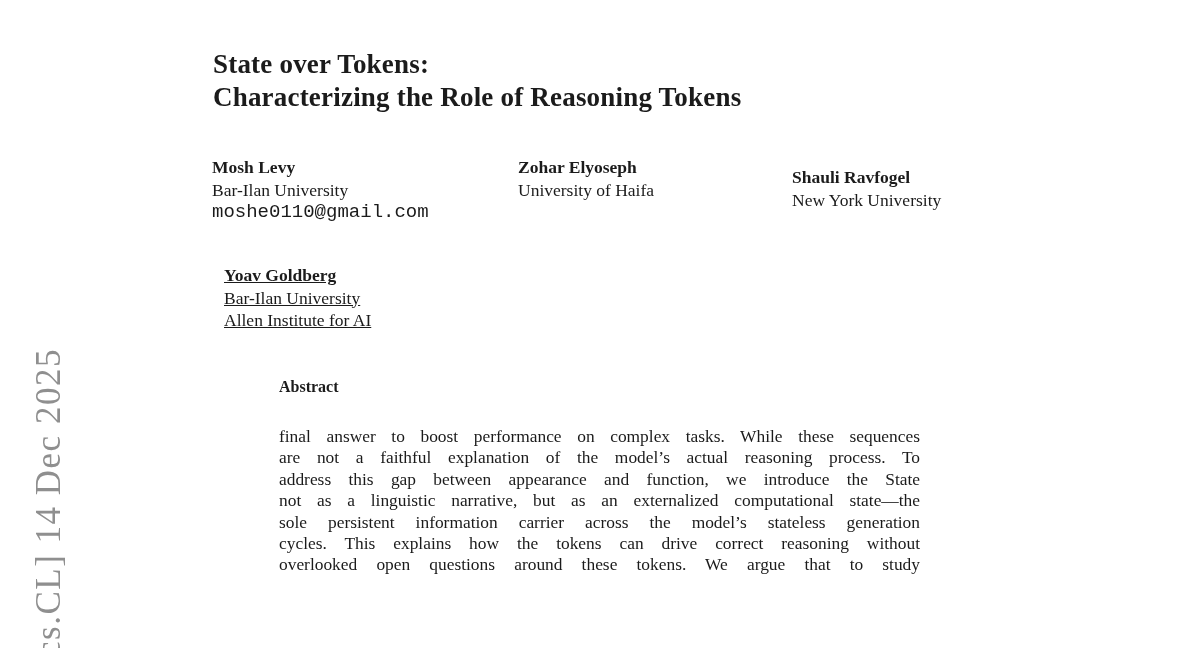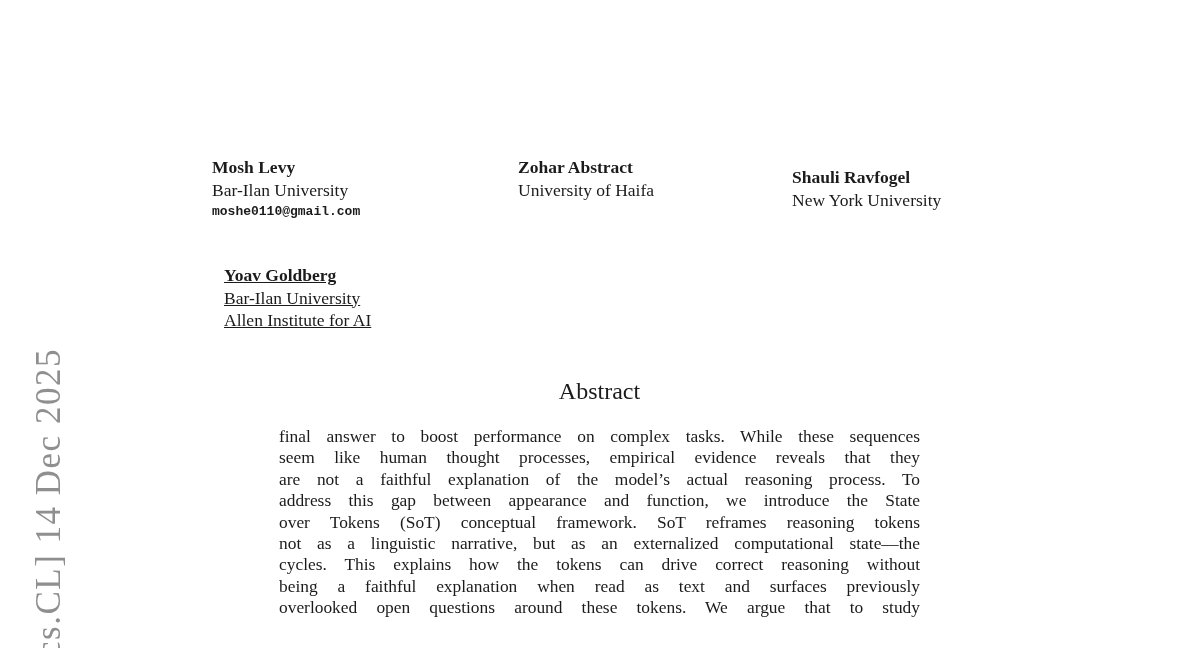--- a/index.html
+++ b/index.html
@@ -34,36 +34,35 @@
     letter-spacing: 0.2px;
   }
   .author-block {
     position: absolute;
     font-size: 17.5px;
     line-height: 22.6px;
   }
   .author-block .author-name { font-weight: bold; }
   .author-block .author-email {
     font-family: "Liberation Mono", monospace;
-    font-size: 13px;
+    font-size: 19px;
     line-height: 22px;
-    font-weight: bold;
   }
   .author-1 { left: 212px; top: 156px; }
   .author-2 { left: 518px; top: 156px; }
   .author-3 { left: 792px; top: 166px; }
   .author-4 { left: 224px; top: 264px; text-decoration: underline; }
   .abstract-heading {
     position: absolute;
     left: 279px;
     top: 378px;
     width: 641px;
-    text-align: center;
-    font-size: 24px;
-    font-weight: normal;
+    text-align: left;
+    font-size: 16px;
+    font-weight: bold;
   }
   .abstract-body {
     position: absolute;
     left: 279px;
     top: 426px;
     width: 641px;
     font-size: 17.4px;
   }
   .abstract-line {
     line-height: 21.4px;
@@ -72,50 +71,52 @@
     white-space: nowrap;
   }
 </style>
 </head>
 <body>
 
 <div class="page">
 
   <div class="watermark" style="color: rgb(143, 143, 143);">cs.CL]  14 Dec 2025</div>
 
+  <div class="title">
+    <div>State over Tokens:</div>
+    <div>Characterizing the Role of Reasoning Tokens</div>
+  </div>
 
   <div class="author-block author-1">
     <div class="author-name">Mosh Levy</div>
     <div class="author-affiliation">Bar-Ilan University</div>
     <div class="author-email">moshe0110@gmail.com</div>
   </div>
 
   <div class="author-block author-2">
-    <div class="author-name">Zohar Abstract</div>
+    <div class="author-name">Zohar Elyoseph</div>
     <div class="author-affiliation">University of Haifa</div>
   </div>
 
   <div class="author-block author-3">
     <div class="author-name">Shauli Ravfogel</div>
     <div class="author-affiliation">New York University</div>
   </div>
 
   <div class="author-block author-4">
     <div class="author-name">Yoav Goldberg</div>
     <div class="author-affiliation">Bar-Ilan University</div>
     <div class="author-affiliation">Allen Institute for AI</div>
   </div>
 
   <div class="abstract-heading">Abstract</div>
 
   <div class="abstract-body">
     <div class="abstract-line">final answer to boost performance on complex tasks. While these sequences</div>
-    <div class="abstract-line">seem like human thought processes, empirical evidence reveals that they</div>
     <div class="abstract-line">are not a faithful explanation of the model’s actual reasoning process. To</div>
     <div class="abstract-line">address this gap between appearance and function, we introduce the State</div>
-    <div class="abstract-line">over Tokens (SoT) conceptual framework. SoT reframes reasoning tokens</div>
     <div class="abstract-line">not as a linguistic narrative, but as an externalized computational state—the</div>
+    <div class="abstract-line">sole persistent information carrier across the model’s stateless generation</div>
     <div class="abstract-line">cycles. This explains how the tokens can drive correct reasoning without</div>
-    <div class="abstract-line">being a faithful explanation when read as text and surfaces previously</div>
     <div class="abstract-line">overlooked open questions around these tokens. We argue that to study</div>
   </div>
 
 </div>
 
 </body></html>

